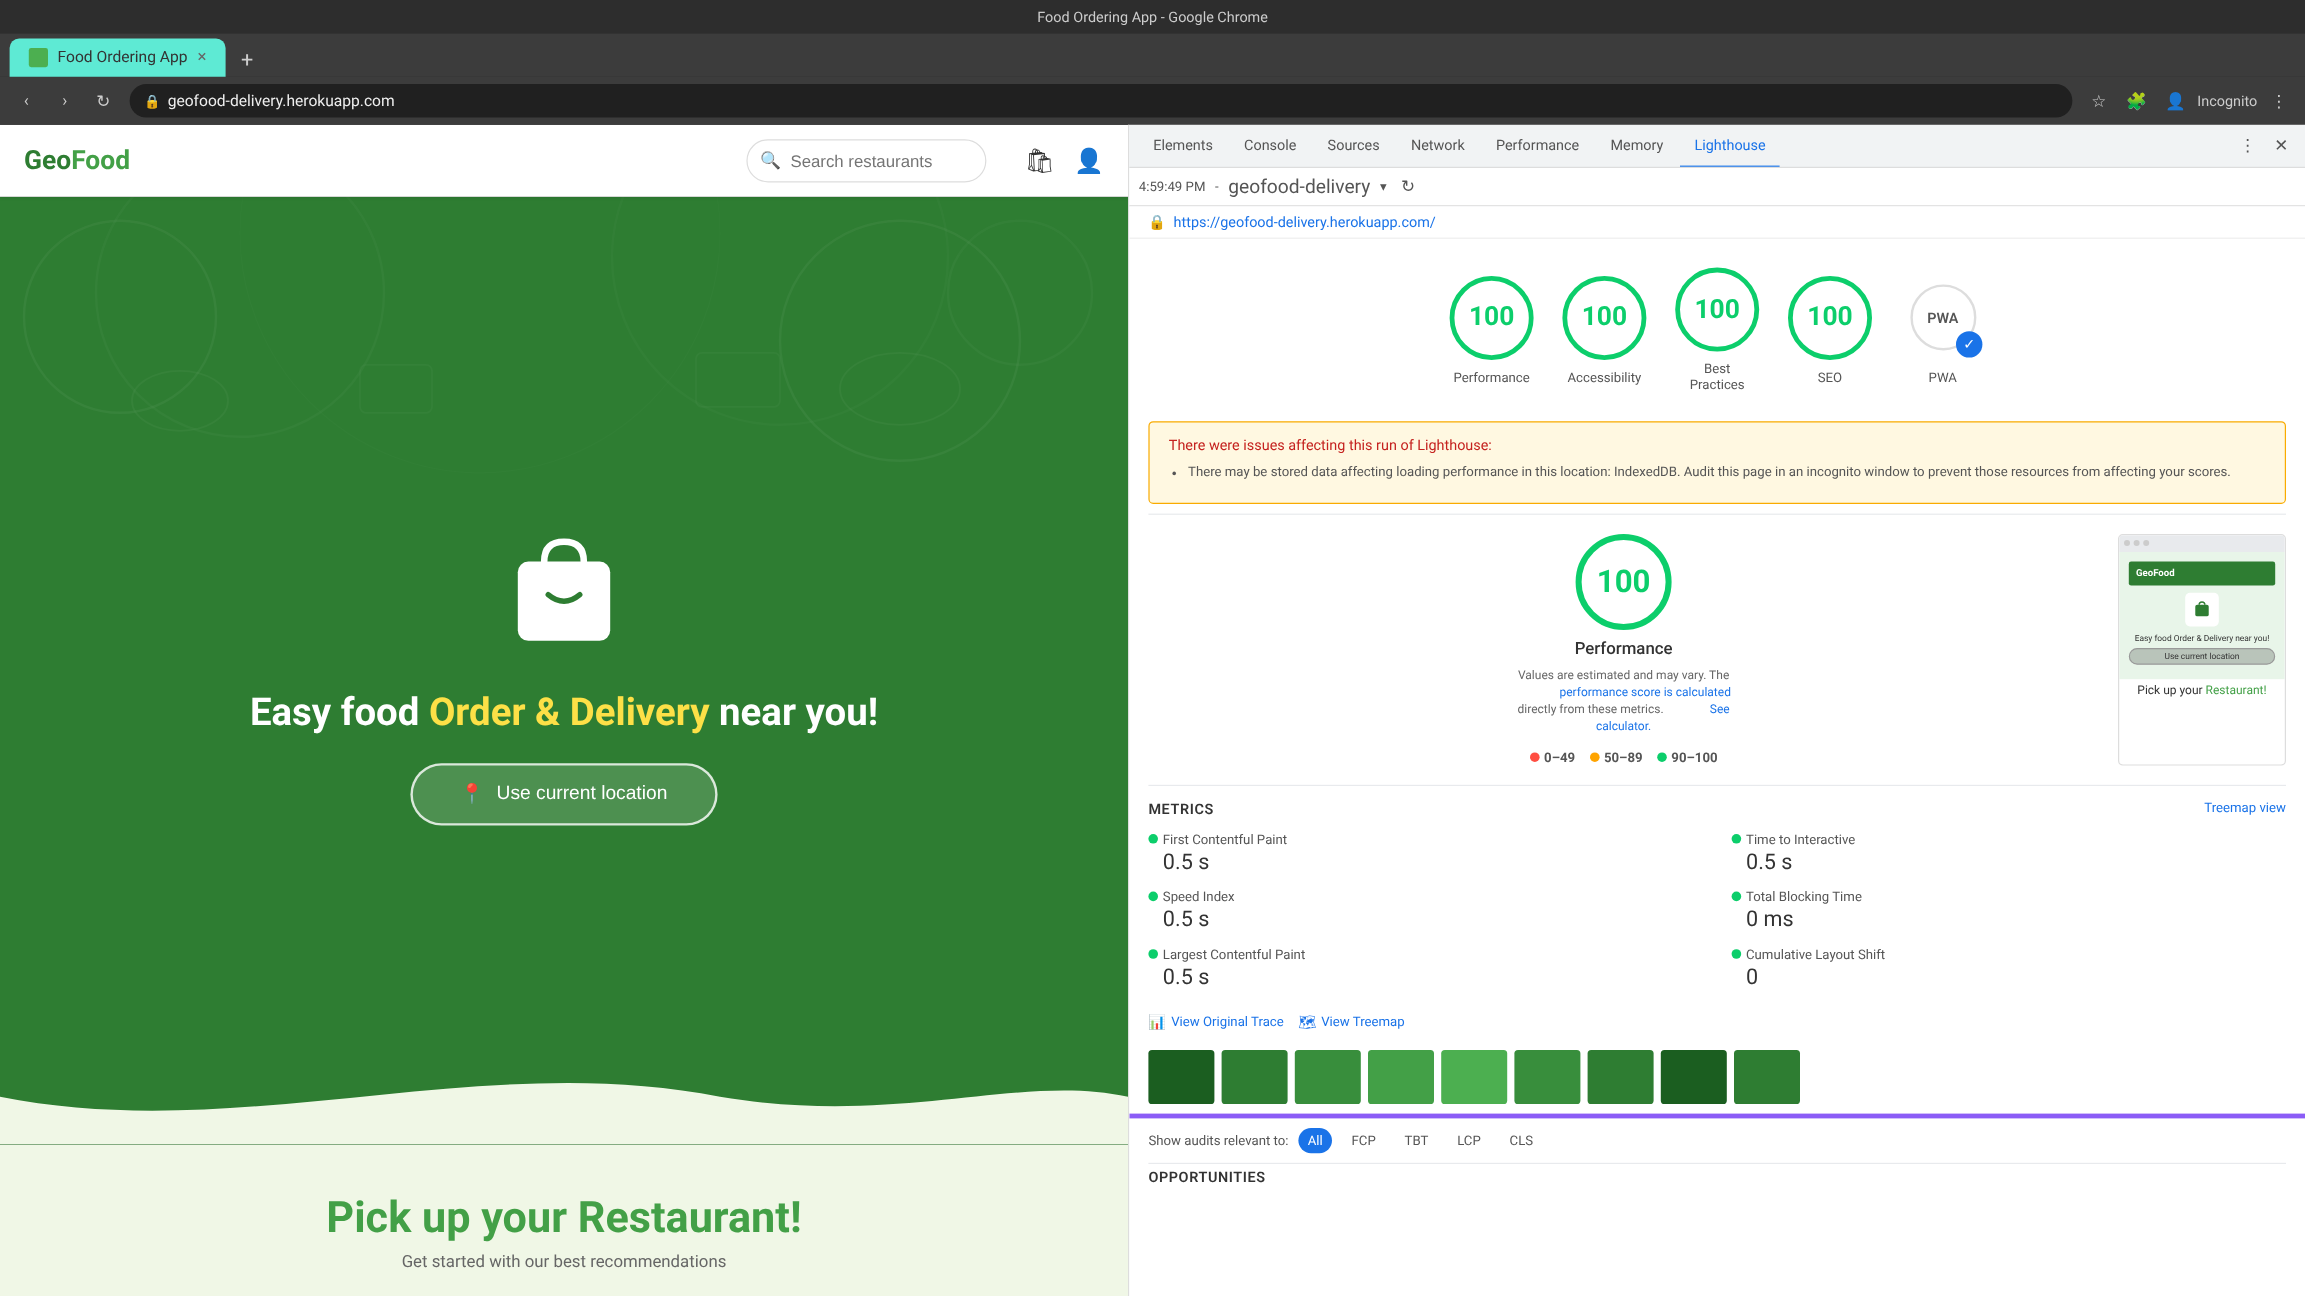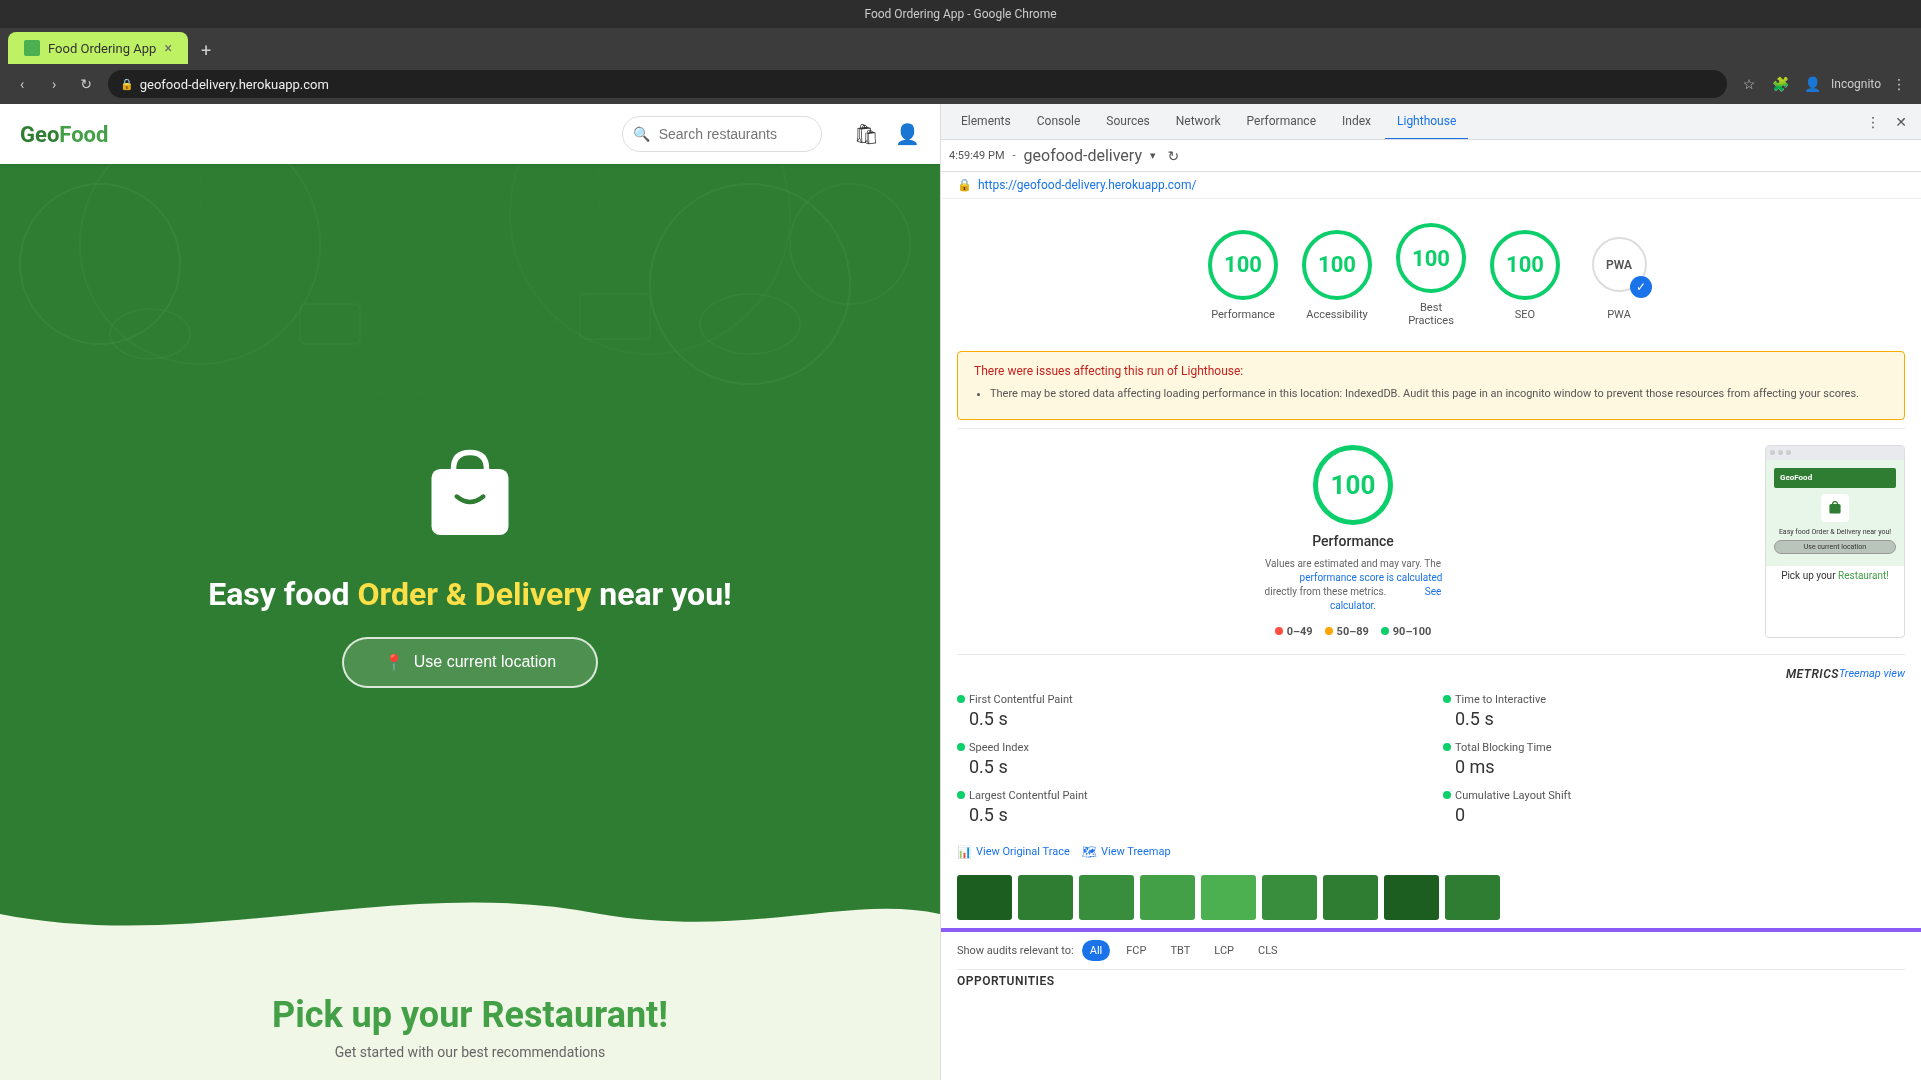--- a/index.html
+++ b/index.html
@@ -1,19 +1,19 @@
 <!DOCTYPE html>
 <html><head>
   <meta charset="utf-8">
   <style>
     * { margin: 0; padding: 0; box-sizing: border-box; }
     body { width: 1921px; height: 1080px; overflow: hidden; font-family: -apple-system, BlinkMacSystemFont, 'Segoe UI', Roboto, sans-serif; background: #2d2d2d; }
     .browser-title-bar { height: 28px; background: #2d2d2d; display: flex; align-items: center; justify-content: center; color: #ccc; font-size: 12px; }
     .browser-tab-bar { height: 36px; background: #3c3c3c; display: flex; align-items: flex-end; padding: 0 8px; }
-    .browser-tab { background: #bef264; border-radius: 8px 8px 0 0; padding: 0 16px; height: 32px; display: flex; align-items: center; gap: 8px; font-size: 13px; color: #333; min-width: 180px; }
+    .browser-tab { background: #5eead4; border-radius: 8px 8px 0 0; padding: 0 16px; height: 32px; display: flex; align-items: center; gap: 8px; font-size: 13px; color: #333; min-width: 180px; }
     .browser-tab .favicon { width: 16px; height: 16px; background: #4caf50; border-radius: 2px; }
     .browser-tab .close-btn { margin-left: auto; color: #666; font-size: 14px; cursor: pointer; }
     .browser-tab-new { width: 28px; height: 28px; display: flex; align-items: center; justify-content: center; color: #ccc; font-size: 18px; cursor: pointer; margin-left: 4px; }
     .browser-address-bar { height: 40px; background: #3c3c3c; display: flex; align-items: center; padding: 0 8px; gap: 8px; }
     .browser-nav-btns { display: flex; gap: 4px; }
     .browser-nav-btn { width: 28px; height: 28px; border-radius: 50%; display: flex; align-items: center; justify-content: center; color: #ccc; font-size: 14px; cursor: pointer; }
     .address-input { flex: 1; height: 28px; background: #202020; border-radius: 14px; display: flex; align-items: center; padding: 0 12px; color: #eee; font-size: 13px; gap: 6px; }
     .address-lock { color: #4caf50; font-size: 11px; }
     .browser-actions { display: flex; gap: 4px; align-items: center; color: #ccc; font-size: 14px; }
     .browser-action-btn { width: 28px; height: 28px; display: flex; align-items: center; justify-content: center; cursor: pointer; }
@@ -91,21 +91,21 @@
     .perf-screenshot-body { background: #e8f5e9; padding: 8px; }
     .perf-ss-mini-header { background: #2e7d32; height: 20px; border-radius: 2px; display: flex; align-items: center; padding: 0 6px; }
     .perf-ss-mini-logo { color: white; font-size: 8px; font-weight: 700; }
     .perf-ss-mini-icon { width: 28px; height: 28px; background: white; border-radius: 4px; margin: 6px auto; display: flex; align-items: center; justify-content: center; }
     .perf-ss-text { font-size: 7px; color: #333; text-align: center; }
     .perf-ss-btn { background: rgba(0,0,0,0.2); border: 1px solid #999; border-radius: 10px; padding: 2px 6px; font-size: 7px; color: #333; margin: 4px auto; display: block; text-align: center; }
     .perf-ss-caption { font-size: 10px; color: #333; text-align: center; margin-top: 4px; }
 
     
     .metrics-section { padding: 12px 16px; }
-    .metrics-header { display: flex; justify-content: flex-end; align-items: center; margin-bottom: 12px; font-style: italic; }
+    .metrics-header { display: flex; justify-content: space-between; align-items: center; margin-bottom: 12px; }
     .metrics-title { font-size: 12px; font-weight: 600; color: #333; letter-spacing: 0.5px; }
     .expand-btn { font-size: 11px; color: #1a73e8; cursor: pointer; }
     .metrics-grid { display: grid; grid-template-columns: 1fr 1fr; gap: 12px 24px; }
     .metric-item { display: flex; flex-direction: column; gap: 2px; }
     .metric-name { font-size: 11px; color: #555; display: flex; align-items: center; gap: 4px; }
     .metric-dot { width: 8px; height: 8px; border-radius: 50%; background: #0cce6b; }
     .metric-value { font-size: 18px; font-weight: 400; color: #333; padding-left: 12px; }
 
     
     .view-btns { display: flex; gap: 12px; padding: 8px 16px; }
@@ -238,21 +238,21 @@
   </div>
 
   <div class="devtools-panel">
 
     <div class="devtools-toolbar">
       <div class="devtools-tab">Elements</div>
       <div class="devtools-tab">Console</div>
       <div class="devtools-tab">Sources</div>
       <div class="devtools-tab">Network</div>
       <div class="devtools-tab">Performance</div>
-      <div class="devtools-tab">Index</div>
+      <div class="devtools-tab">Memory</div>
       <div class="devtools-tab active">Lighthouse</div>
       <div class="devtools-icons">
         <div class="dt-icon">⋮</div>
         <div class="dt-icon">✕</div>
       </div>
     </div>
 
     <div class="devtools-secondary-toolbar">
       <span style="font-size:11px;color:#555;">4:59:49 PM</span>
       <span style="font-size:11px;color:#555;">-</span>

